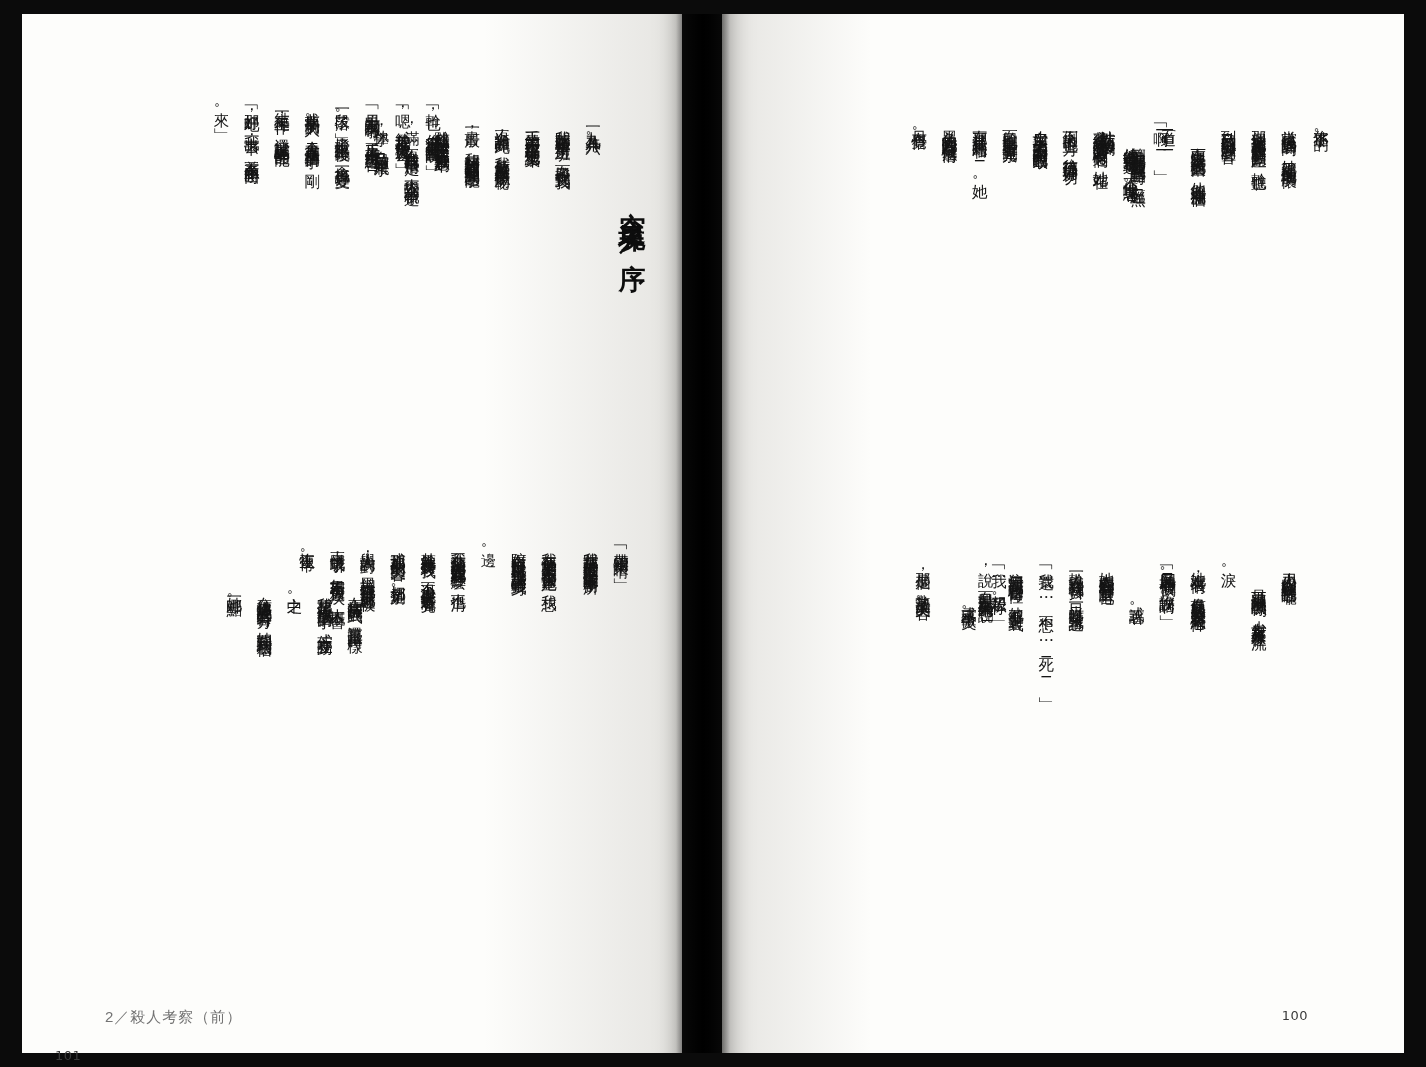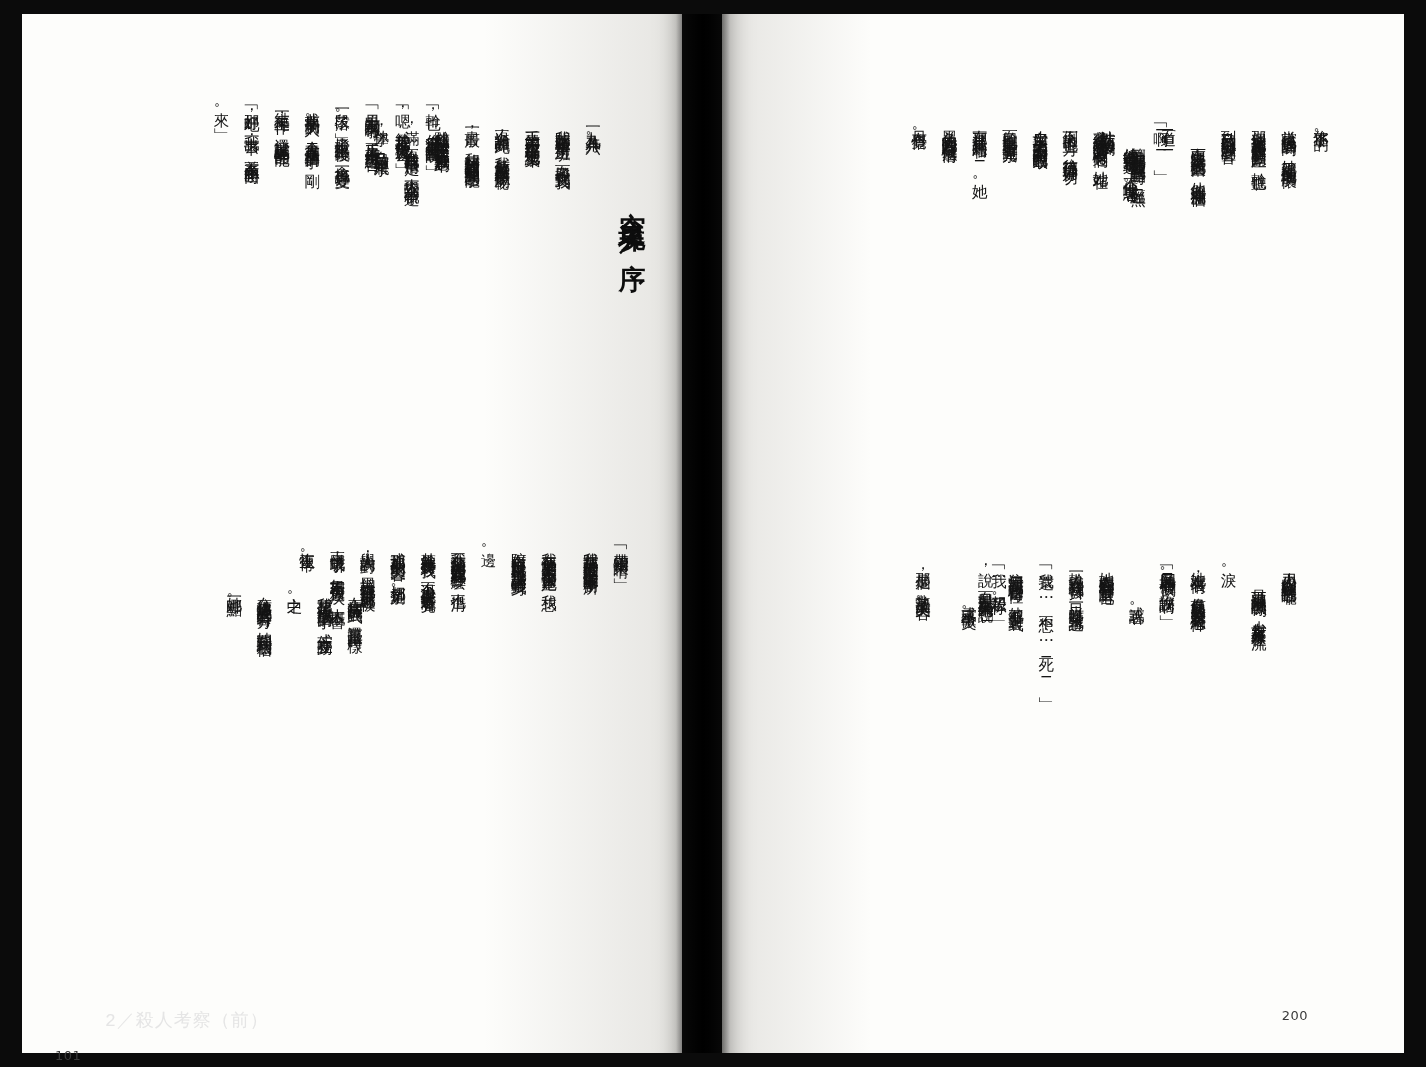--- a/index.html
+++ b/index.html
@@ -90,23 +90,23 @@
   
   .folio {
     position: absolute;
     font-family: "DejaVu Sans", "Liberation Sans", sans-serif;
     font-size: 13px;
     color: #3a3a3a;
     letter-spacing: 0.5px;
   }
   .runhead {
     position: absolute;
-    font-family: Liberation Mono, monospace;
-    font-size: 18px;
-    color: #e5e5e5;
+    font-family: Liberation Sans, sans-serif;
+    font-size: 15px;
+    color: #737373;
     letter-spacing: 1px;
   }
 
   
   .paper-tint-l {
     position: absolute;
     top: 0; left: 22px; width: 660px; height: 1067px;
     background: linear-gradient(to right, rgba(250,250,245,0) 70%, rgba(120,115,105,0.18) 100%);
     pointer-events: none;
   }
@@ -164,21 +164,21 @@
 幹也一邊在問我發抖，目光一邊盯緊式說道：
 「我還……不想……死──」
 這句話對式而言相當奇怪，他並不是對著式
 說，而是對現在襲來的死亡說。</div>
 
   <div class="vtext" style="top:560px; right:412px; height:200px; width:58px;">「我…想殺了你。」
 　　式露出了微笑。</div>
 
   <div class="vtext" style="top:560px; right:488px; height:250px; width:26px;">那是個，非常溫柔的笑容。</div>
 
-  <div class="folio" style="top:1008px; right:118px;">200</div>
+  <div class="folio" style="top:1008px; right:118px;">100</div>
 
   <div class="title-vert" style="top:190px; right:776px; height:220px;">空之境界／序</div>
 
   <div class="vtext" style="top:118px; right:818px; height:420px; width:140px;">一九九八年六月。
 我開始在橙子事務所上班，而橙子交代到我
 手上的第一份工作已經平安地結束了。
 不過話雖如此，我所做的事就只像橙子的秘
 書一般，和律師討論如何處理契約問題罷了。
 雖然我對無法被當作正式員工這件事感到不
 滿，不過我自己很清楚，大學唸到一半就中途

